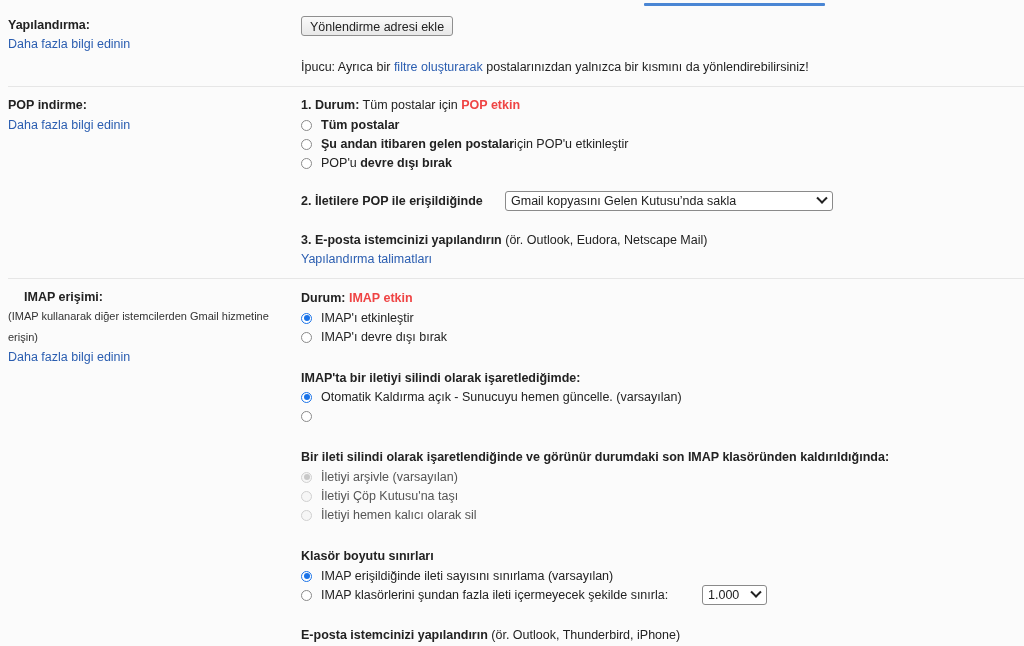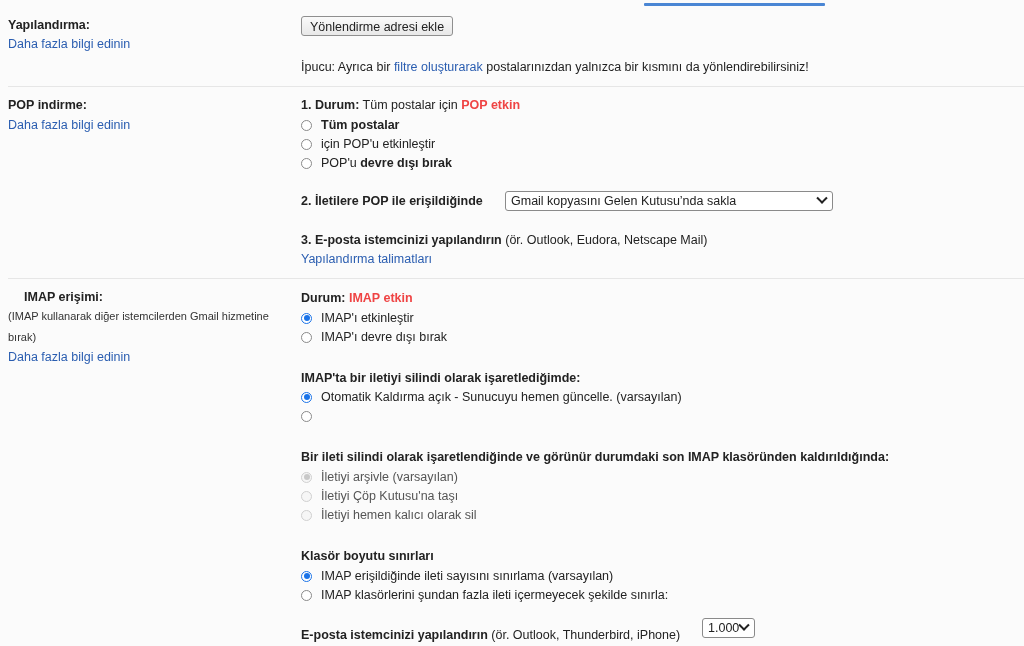--- a/index.html
+++ b/index.html
@@ -65,20 +65,21 @@
 <div class="abs" style="left:301px; top:98px;">
   <span class="b">1. Durum:</span><span> Tüm postalar için </span><span class="green">POP etkin</span>
 </div>
 
 <div class="radio-row" style="top:116px;">
   <span class="radio"></span>
   <span class="b">Tüm postalar</span>
 </div>
 <div class="radio-row" style="top:135px;">
   <span class="radio"></span>
+  <span class="b">Şu andan itibaren gelen postalar</span>
     <span> için POP'u etkinleştir</span>
 </div>
 <div class="radio-row" style="top:154px;">
   <span class="radio"></span>
   <span>POP'u </span>&nbsp;<span class="b">devre dışı bırak</span>
 </div>
 
 <div class="abs b" style="left:301px; top:194px;">2. İletilere POP ile erişildiğinde</div>
 <div class="select" style="left:505px; top:191px; width:328px;">
   <span>Gmail kopyasını Gelen Kutusu’nda sakla</span>
@@ -87,21 +88,21 @@
 
 <div class="abs" style="left:301px; top:233px;">
   <span class="b">3. E-posta istemcinizi yapılandırın</span><span> (ör. Outlook, Eudora, Netscape Mail)</span>
 </div>
 <a class="abs link" style="left:301px; top:252px;">Yapılandırma talimatları</a>
 
 <div class="divider" style="top:278px;"></div>
 
 <div class="abs lbl-title" style="left:24px; top:290px;">IMAP erişimi:</div>
 <div class="abs small" style="left:8px; top:306px;">(IMAP kullanarak diğer istemcilerden Gmail hizmetine</div>
-<div class="abs small" style="left:8px; top:327px;">bırak)</div>
+<div class="abs small" style="left:8px; top:327px;">erişin)</div>
 <a class="abs link" style="left:8px; top:350px;">Daha fazla bilgi edinin</a>
 
 <div class="abs" style="left:301px; top:291px;">
   <span class="b">Durum:</span> <span class="green">IMAP etkin</span>
 </div>
 <div class="radio-row" style="top:309px;">
   <span class="radio checked"></span>
   <span>IMAP'ı etkinleştir</span>
 </div>
 <div class="radio-row" style="top:328px;">
@@ -134,20 +135,20 @@
 
 <div class="abs b" style="left:301px; top:549px;">Klasör boyutu sınırları</div>
 <div class="radio-row" style="top:567px;">
   <span class="radio checked"></span>
   <span>IMAP erişildiğinde ileti sayısını sınırlama (varsayılan)</span>
 </div>
 <div class="radio-row" style="top:586px;">
   <span class="radio"></span>
   <span>IMAP klasörlerini şundan fazla ileti içermeyecek şekilde sınırla:</span>
 </div>
-<div class="select" style="left:702px; top:618px; width:53px;">
+<div class="select" style="left:702px; top:585px; width:65px;">
   <span>1.000</span>
   <span class="chev"></span>
 </div>
 
 <div class="abs" style="left:301px; top:628px;">
   <span class="b">E-posta istemcinizi yapılandırın</span><span> (ör. Outlook, Thunderbird, iPhone)</span>
 </div>
 
 </body></html>

